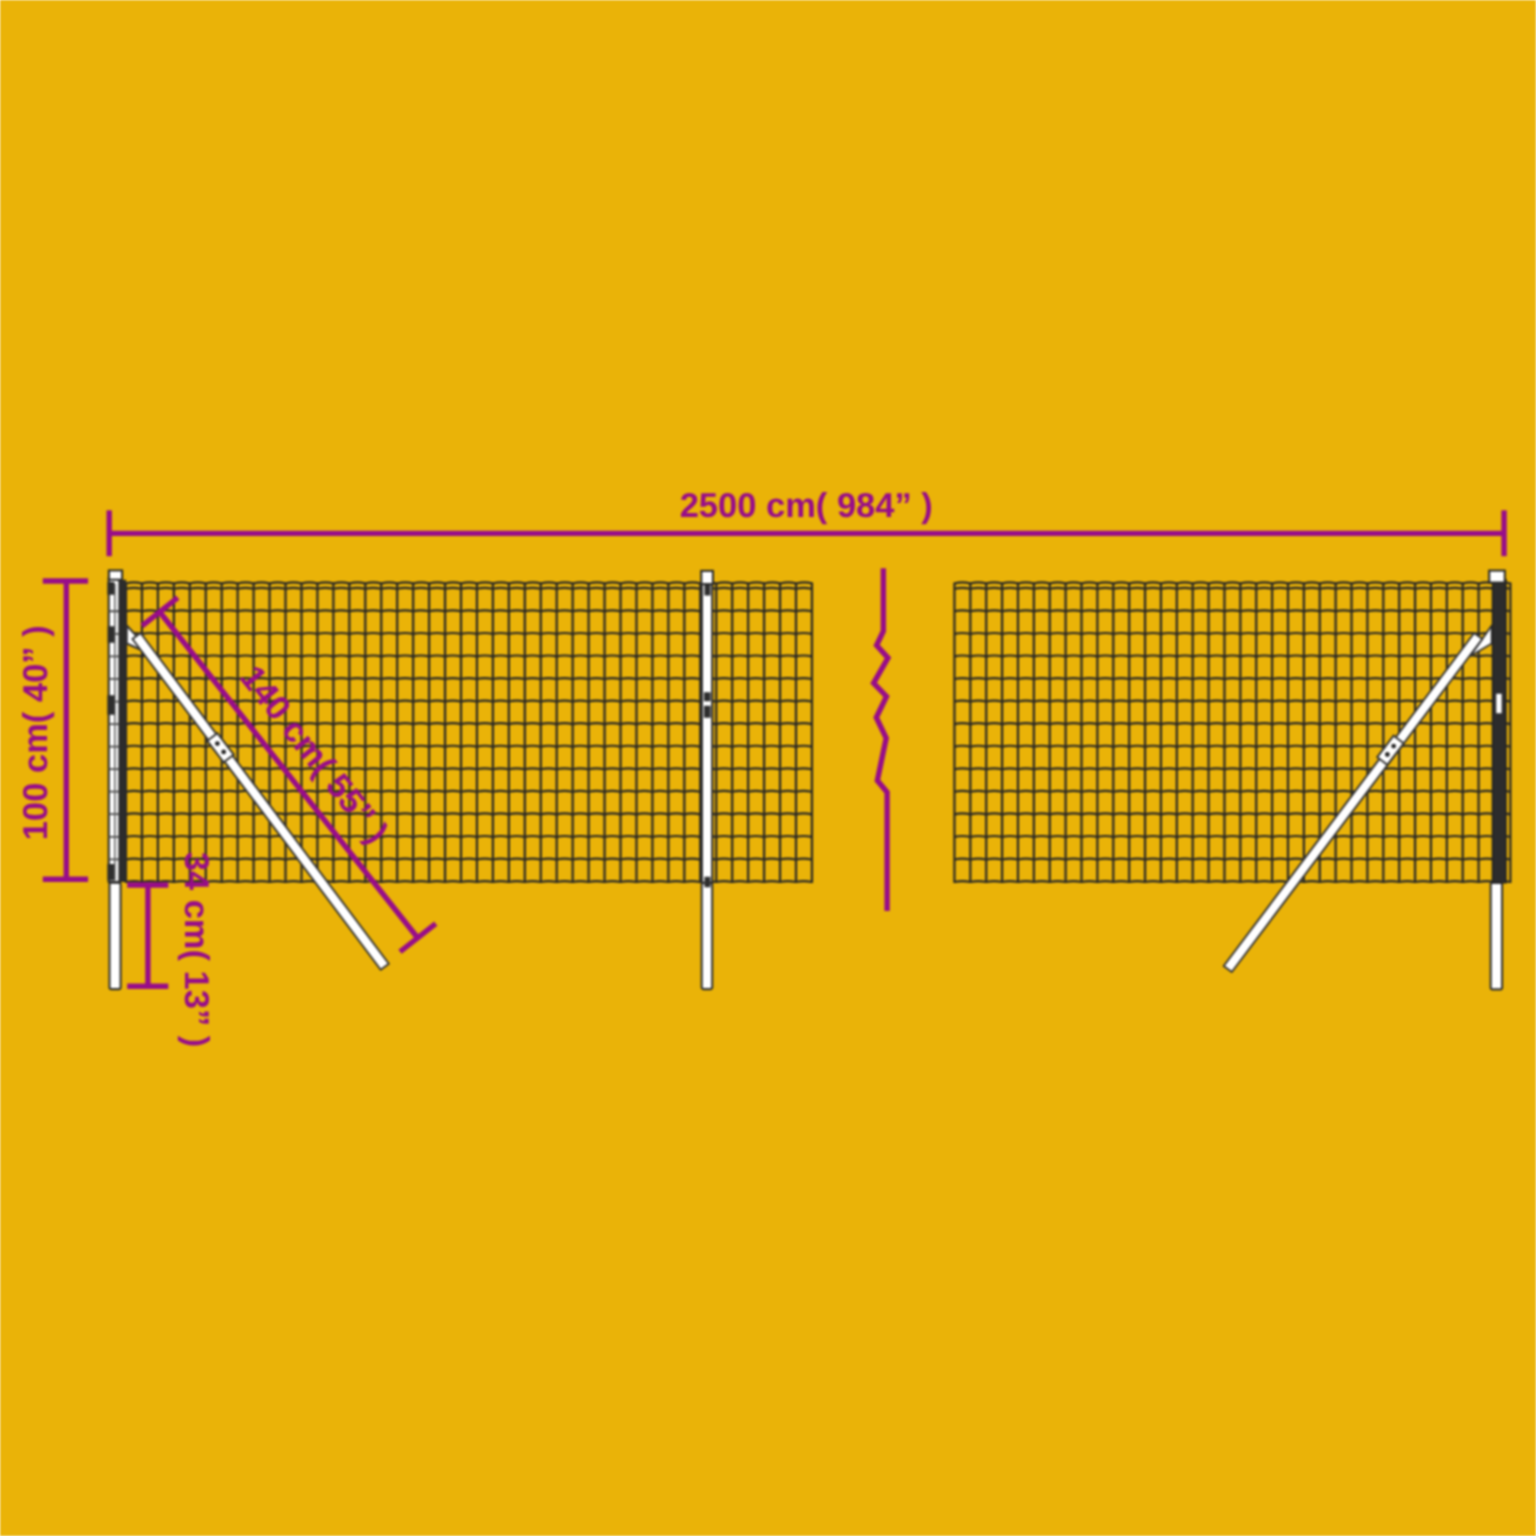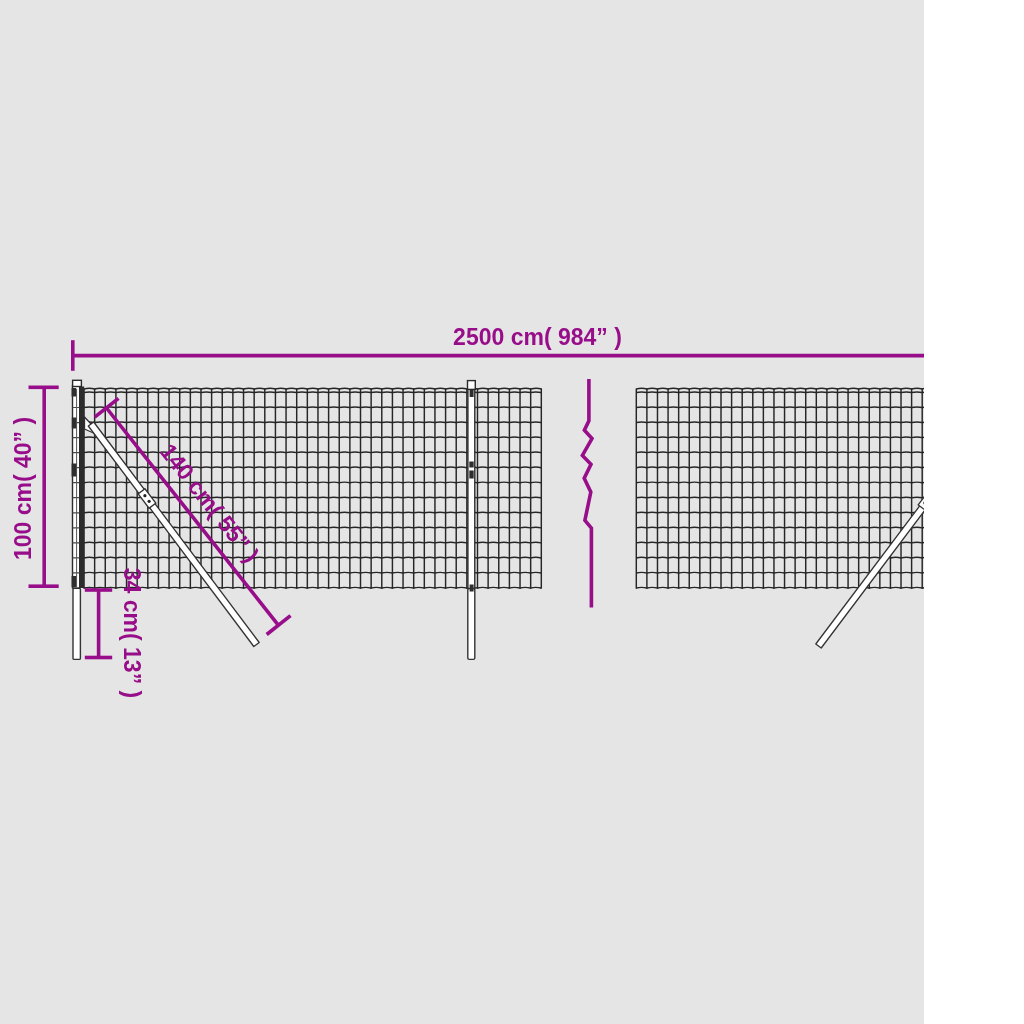--- a/index.html
+++ b/index.html
@@ -1,16 +1,16 @@
 <!DOCTYPE html>
 <html><head>
 <meta charset="utf-8">
 <style>
   html,body{margin:0;padding:0;background:#ffffff;}
-  .wrap{width:924px;height:1024px;position:relative;background:#e5e5e5;overflow:hidden;filter:blur(0.55px);}
+  .wrap{width:1024px;height:1024px;position:relative;background:#eab308;overflow:hidden;filter:blur(0.55px);}
   text{font-family:"Liberation Sans",sans-serif;font-weight:bold;fill:#980d89;}
 </style>
 </head>
 <body>
 <div class="wrap">
 <svg width="1024" height="1024" viewBox="0 0 1024 1024" xmlns="http://www.w3.org/2000/svg">
 
 <g>
 <path d="M84.00,388.4 V588.7 M94.64,388.4 V588.7 M105.27,388.4 V588.7 M115.91,388.4 V588.7 M126.54,388.4 V588.7 M137.18,388.4 V588.7 M147.81,388.4 V588.7 M158.44,388.4 V588.7 M169.08,388.4 V588.7 M179.72,388.4 V588.7 M190.35,388.4 V588.7 M200.99,388.4 V588.7 M211.62,388.4 V588.7 M222.25,388.4 V588.7 M232.89,388.4 V588.7 M243.53,388.4 V588.7 M254.16,388.4 V588.7 M264.79,388.4 V588.7 M275.43,388.4 V588.7 M286.06,388.4 V588.7 M296.70,388.4 V588.7 M307.34,388.4 V588.7 M317.97,388.4 V588.7 M328.61,388.4 V588.7 M339.24,388.4 V588.7 M349.88,388.4 V588.7 M360.51,388.4 V588.7 M371.14,388.4 V588.7 M381.78,388.4 V588.7 M392.42,388.4 V588.7 M403.05,388.4 V588.7 M413.69,388.4 V588.7 M424.32,388.4 V588.7 M434.95,388.4 V588.7 M445.59,388.4 V588.7 M456.22,388.4 V588.7 M466.86,388.4 V588.7 M477.50,388.4 V588.7 M488.13,388.4 V588.7 M498.76,388.4 V588.7 M509.40,388.4 V588.7 M520.03,388.4 V588.7 M530.67,388.4 V588.7 M541.31,388.4 V588.7" stroke="#262626" stroke-width="1.45" fill="none"></path>
 <path d="M84.0,392.50 q5.32,-1.2 10.63,0 q5.32,-1.2 10.63,0 q5.32,-1.2 10.63,0 q5.32,-1.2 10.63,0 q5.32,-1.2 10.63,0 q5.32,-1.2 10.63,0 q5.32,-1.2 10.63,0 q5.32,-1.2 10.63,0 q5.32,-1.2 10.63,0 q5.32,-1.2 10.63,0 q5.32,-1.2 10.63,0 q5.32,-1.2 10.63,0 q5.32,-1.2 10.63,0 q5.32,-1.2 10.63,0 q5.32,-1.2 10.63,0 q5.32,-1.2 10.63,0 q5.32,-1.2 10.63,0 q5.32,-1.2 10.63,0 q5.32,-1.2 10.63,0 q5.32,-1.2 10.63,0 q5.32,-1.2 10.63,0 q5.32,-1.2 10.63,0 q5.32,-1.2 10.63,0 q5.32,-1.2 10.63,0 q5.32,-1.2 10.63,0 q5.32,-1.2 10.63,0 q5.32,-1.2 10.63,0 q5.32,-1.2 10.63,0 q5.32,-1.2 10.63,0 q5.32,-1.2 10.63,0 q5.32,-1.2 10.63,0 q5.32,-1.2 10.63,0 q5.32,-1.2 10.63,0 q5.32,-1.2 10.63,0 q5.32,-1.2 10.63,0 q5.32,-1.2 10.63,0 q5.32,-1.2 10.63,0 q5.32,-1.2 10.63,0 q5.32,-1.2 10.63,0 q5.32,-1.2 10.63,0 q5.32,-1.2 10.63,0 q5.32,-1.2 10.63,0 q5.32,-1.2 10.63,0 M84.0,407.54 q5.32,-1.2 10.63,0 q5.32,-1.2 10.63,0 q5.32,-1.2 10.63,0 q5.32,-1.2 10.63,0 q5.32,-1.2 10.63,0 q5.32,-1.2 10.63,0 q5.32,-1.2 10.63,0 q5.32,-1.2 10.63,0 q5.32,-1.2 10.63,0 q5.32,-1.2 10.63,0 q5.32,-1.2 10.63,0 q5.32,-1.2 10.63,0 q5.32,-1.2 10.63,0 q5.32,-1.2 10.63,0 q5.32,-1.2 10.63,0 q5.32,-1.2 10.63,0 q5.32,-1.2 10.63,0 q5.32,-1.2 10.63,0 q5.32,-1.2 10.63,0 q5.32,-1.2 10.63,0 q5.32,-1.2 10.63,0 q5.32,-1.2 10.63,0 q5.32,-1.2 10.63,0 q5.32,-1.2 10.63,0 q5.32,-1.2 10.63,0 q5.32,-1.2 10.63,0 q5.32,-1.2 10.63,0 q5.32,-1.2 10.63,0 q5.32,-1.2 10.63,0 q5.32,-1.2 10.63,0 q5.32,-1.2 10.63,0 q5.32,-1.2 10.63,0 q5.32,-1.2 10.63,0 q5.32,-1.2 10.63,0 q5.32,-1.2 10.63,0 q5.32,-1.2 10.63,0 q5.32,-1.2 10.63,0 q5.32,-1.2 10.63,0 q5.32,-1.2 10.63,0 q5.32,-1.2 10.63,0 q5.32,-1.2 10.63,0 q5.32,-1.2 10.63,0 q5.32,-1.2 10.63,0 M84.0,422.58 q5.32,-1.2 10.63,0 q5.32,-1.2 10.63,0 q5.32,-1.2 10.63,0 q5.32,-1.2 10.63,0 q5.32,-1.2 10.63,0 q5.32,-1.2 10.63,0 q5.32,-1.2 10.63,0 q5.32,-1.2 10.63,0 q5.32,-1.2 10.63,0 q5.32,-1.2 10.63,0 q5.32,-1.2 10.63,0 q5.32,-1.2 10.63,0 q5.32,-1.2 10.63,0 q5.32,-1.2 10.63,0 q5.32,-1.2 10.63,0 q5.32,-1.2 10.63,0 q5.32,-1.2 10.63,0 q5.32,-1.2 10.63,0 q5.32,-1.2 10.63,0 q5.32,-1.2 10.63,0 q5.32,-1.2 10.63,0 q5.32,-1.2 10.63,0 q5.32,-1.2 10.63,0 q5.32,-1.2 10.63,0 q5.32,-1.2 10.63,0 q5.32,-1.2 10.63,0 q5.32,-1.2 10.63,0 q5.32,-1.2 10.63,0 q5.32,-1.2 10.63,0 q5.32,-1.2 10.63,0 q5.32,-1.2 10.63,0 q5.32,-1.2 10.63,0 q5.32,-1.2 10.63,0 q5.32,-1.2 10.63,0 q5.32,-1.2 10.63,0 q5.32,-1.2 10.63,0 q5.32,-1.2 10.63,0 q5.32,-1.2 10.63,0 q5.32,-1.2 10.63,0 q5.32,-1.2 10.63,0 q5.32,-1.2 10.63,0 q5.32,-1.2 10.63,0 q5.32,-1.2 10.63,0 M84.0,437.61 q5.32,-1.2 10.63,0 q5.32,-1.2 10.63,0 q5.32,-1.2 10.63,0 q5.32,-1.2 10.63,0 q5.32,-1.2 10.63,0 q5.32,-1.2 10.63,0 q5.32,-1.2 10.63,0 q5.32,-1.2 10.63,0 q5.32,-1.2 10.63,0 q5.32,-1.2 10.63,0 q5.32,-1.2 10.63,0 q5.32,-1.2 10.63,0 q5.32,-1.2 10.63,0 q5.32,-1.2 10.63,0 q5.32,-1.2 10.63,0 q5.32,-1.2 10.63,0 q5.32,-1.2 10.63,0 q5.32,-1.2 10.63,0 q5.32,-1.2 10.63,0 q5.32,-1.2 10.63,0 q5.32,-1.2 10.63,0 q5.32,-1.2 10.63,0 q5.32,-1.2 10.63,0 q5.32,-1.2 10.63,0 q5.32,-1.2 10.63,0 q5.32,-1.2 10.63,0 q5.32,-1.2 10.63,0 q5.32,-1.2 10.63,0 q5.32,-1.2 10.63,0 q5.32,-1.2 10.63,0 q5.32,-1.2 10.63,0 q5.32,-1.2 10.63,0 q5.32,-1.2 10.63,0 q5.32,-1.2 10.63,0 q5.32,-1.2 10.63,0 q5.32,-1.2 10.63,0 q5.32,-1.2 10.63,0 q5.32,-1.2 10.63,0 q5.32,-1.2 10.63,0 q5.32,-1.2 10.63,0 q5.32,-1.2 10.63,0 q5.32,-1.2 10.63,0 q5.32,-1.2 10.63,0 M84.0,452.65 q5.32,-1.2 10.63,0 q5.32,-1.2 10.63,0 q5.32,-1.2 10.63,0 q5.32,-1.2 10.63,0 q5.32,-1.2 10.63,0 q5.32,-1.2 10.63,0 q5.32,-1.2 10.63,0 q5.32,-1.2 10.63,0 q5.32,-1.2 10.63,0 q5.32,-1.2 10.63,0 q5.32,-1.2 10.63,0 q5.32,-1.2 10.63,0 q5.32,-1.2 10.63,0 q5.32,-1.2 10.63,0 q5.32,-1.2 10.63,0 q5.32,-1.2 10.63,0 q5.32,-1.2 10.63,0 q5.32,-1.2 10.63,0 q5.32,-1.2 10.63,0 q5.32,-1.2 10.63,0 q5.32,-1.2 10.63,0 q5.32,-1.2 10.63,0 q5.32,-1.2 10.63,0 q5.32,-1.2 10.63,0 q5.32,-1.2 10.63,0 q5.32,-1.2 10.63,0 q5.32,-1.2 10.63,0 q5.32,-1.2 10.63,0 q5.32,-1.2 10.63,0 q5.32,-1.2 10.63,0 q5.32,-1.2 10.63,0 q5.32,-1.2 10.63,0 q5.32,-1.2 10.63,0 q5.32,-1.2 10.63,0 q5.32,-1.2 10.63,0 q5.32,-1.2 10.63,0 q5.32,-1.2 10.63,0 q5.32,-1.2 10.63,0 q5.32,-1.2 10.63,0 q5.32,-1.2 10.63,0 q5.32,-1.2 10.63,0 q5.32,-1.2 10.63,0 q5.32,-1.2 10.63,0 M84.0,467.69 q5.32,-1.2 10.63,0 q5.32,-1.2 10.63,0 q5.32,-1.2 10.63,0 q5.32,-1.2 10.63,0 q5.32,-1.2 10.63,0 q5.32,-1.2 10.63,0 q5.32,-1.2 10.63,0 q5.32,-1.2 10.63,0 q5.32,-1.2 10.63,0 q5.32,-1.2 10.63,0 q5.32,-1.2 10.63,0 q5.32,-1.2 10.63,0 q5.32,-1.2 10.63,0 q5.32,-1.2 10.63,0 q5.32,-1.2 10.63,0 q5.32,-1.2 10.63,0 q5.32,-1.2 10.63,0 q5.32,-1.2 10.63,0 q5.32,-1.2 10.63,0 q5.32,-1.2 10.63,0 q5.32,-1.2 10.63,0 q5.32,-1.2 10.63,0 q5.32,-1.2 10.63,0 q5.32,-1.2 10.63,0 q5.32,-1.2 10.63,0 q5.32,-1.2 10.63,0 q5.32,-1.2 10.63,0 q5.32,-1.2 10.63,0 q5.32,-1.2 10.63,0 q5.32,-1.2 10.63,0 q5.32,-1.2 10.63,0 q5.32,-1.2 10.63,0 q5.32,-1.2 10.63,0 q5.32,-1.2 10.63,0 q5.32,-1.2 10.63,0 q5.32,-1.2 10.63,0 q5.32,-1.2 10.63,0 q5.32,-1.2 10.63,0 q5.32,-1.2 10.63,0 q5.32,-1.2 10.63,0 q5.32,-1.2 10.63,0 q5.32,-1.2 10.63,0 q5.32,-1.2 10.63,0 M84.0,482.73 q5.32,-1.2 10.63,0 q5.32,-1.2 10.63,0 q5.32,-1.2 10.63,0 q5.32,-1.2 10.63,0 q5.32,-1.2 10.63,0 q5.32,-1.2 10.63,0 q5.32,-1.2 10.63,0 q5.32,-1.2 10.63,0 q5.32,-1.2 10.63,0 q5.32,-1.2 10.63,0 q5.32,-1.2 10.63,0 q5.32,-1.2 10.63,0 q5.32,-1.2 10.63,0 q5.32,-1.2 10.63,0 q5.32,-1.2 10.63,0 q5.32,-1.2 10.63,0 q5.32,-1.2 10.63,0 q5.32,-1.2 10.63,0 q5.32,-1.2 10.63,0 q5.32,-1.2 10.63,0 q5.32,-1.2 10.63,0 q5.32,-1.2 10.63,0 q5.32,-1.2 10.63,0 q5.32,-1.2 10.63,0 q5.32,-1.2 10.63,0 q5.32,-1.2 10.63,0 q5.32,-1.2 10.63,0 q5.32,-1.2 10.63,0 q5.32,-1.2 10.63,0 q5.32,-1.2 10.63,0 q5.32,-1.2 10.63,0 q5.32,-1.2 10.63,0 q5.32,-1.2 10.63,0 q5.32,-1.2 10.63,0 q5.32,-1.2 10.63,0 q5.32,-1.2 10.63,0 q5.32,-1.2 10.63,0 q5.32,-1.2 10.63,0 q5.32,-1.2 10.63,0 q5.32,-1.2 10.63,0 q5.32,-1.2 10.63,0 q5.32,-1.2 10.63,0 q5.32,-1.2 10.63,0 M84.0,497.77 q5.32,-1.2 10.63,0 q5.32,-1.2 10.63,0 q5.32,-1.2 10.63,0 q5.32,-1.2 10.63,0 q5.32,-1.2 10.63,0 q5.32,-1.2 10.63,0 q5.32,-1.2 10.63,0 q5.32,-1.2 10.63,0 q5.32,-1.2 10.63,0 q5.32,-1.2 10.63,0 q5.32,-1.2 10.63,0 q5.32,-1.2 10.63,0 q5.32,-1.2 10.63,0 q5.32,-1.2 10.63,0 q5.32,-1.2 10.63,0 q5.32,-1.2 10.63,0 q5.32,-1.2 10.63,0 q5.32,-1.2 10.63,0 q5.32,-1.2 10.63,0 q5.32,-1.2 10.63,0 q5.32,-1.2 10.63,0 q5.32,-1.2 10.63,0 q5.32,-1.2 10.63,0 q5.32,-1.2 10.63,0 q5.32,-1.2 10.63,0 q5.32,-1.2 10.63,0 q5.32,-1.2 10.63,0 q5.32,-1.2 10.63,0 q5.32,-1.2 10.63,0 q5.32,-1.2 10.63,0 q5.32,-1.2 10.63,0 q5.32,-1.2 10.63,0 q5.32,-1.2 10.63,0 q5.32,-1.2 10.63,0 q5.32,-1.2 10.63,0 q5.32,-1.2 10.63,0 q5.32,-1.2 10.63,0 q5.32,-1.2 10.63,0 q5.32,-1.2 10.63,0 q5.32,-1.2 10.63,0 q5.32,-1.2 10.63,0 q5.32,-1.2 10.63,0 q5.32,-1.2 10.63,0 M84.0,512.80 q5.32,-1.2 10.63,0 q5.32,-1.2 10.63,0 q5.32,-1.2 10.63,0 q5.32,-1.2 10.63,0 q5.32,-1.2 10.63,0 q5.32,-1.2 10.63,0 q5.32,-1.2 10.63,0 q5.32,-1.2 10.63,0 q5.32,-1.2 10.63,0 q5.32,-1.2 10.63,0 q5.32,-1.2 10.63,0 q5.32,-1.2 10.63,0 q5.32,-1.2 10.63,0 q5.32,-1.2 10.63,0 q5.32,-1.2 10.63,0 q5.32,-1.2 10.63,0 q5.32,-1.2 10.63,0 q5.32,-1.2 10.63,0 q5.32,-1.2 10.63,0 q5.32,-1.2 10.63,0 q5.32,-1.2 10.63,0 q5.32,-1.2 10.63,0 q5.32,-1.2 10.63,0 q5.32,-1.2 10.63,0 q5.32,-1.2 10.63,0 q5.32,-1.2 10.63,0 q5.32,-1.2 10.63,0 q5.32,-1.2 10.63,0 q5.32,-1.2 10.63,0 q5.32,-1.2 10.63,0 q5.32,-1.2 10.63,0 q5.32,-1.2 10.63,0 q5.32,-1.2 10.63,0 q5.32,-1.2 10.63,0 q5.32,-1.2 10.63,0 q5.32,-1.2 10.63,0 q5.32,-1.2 10.63,0 q5.32,-1.2 10.63,0 q5.32,-1.2 10.63,0 q5.32,-1.2 10.63,0 q5.32,-1.2 10.63,0 q5.32,-1.2 10.63,0 q5.32,-1.2 10.63,0 M84.0,527.84 q5.32,-1.2 10.63,0 q5.32,-1.2 10.63,0 q5.32,-1.2 10.63,0 q5.32,-1.2 10.63,0 q5.32,-1.2 10.63,0 q5.32,-1.2 10.63,0 q5.32,-1.2 10.63,0 q5.32,-1.2 10.63,0 q5.32,-1.2 10.63,0 q5.32,-1.2 10.63,0 q5.32,-1.2 10.63,0 q5.32,-1.2 10.63,0 q5.32,-1.2 10.63,0 q5.32,-1.2 10.63,0 q5.32,-1.2 10.63,0 q5.32,-1.2 10.63,0 q5.32,-1.2 10.63,0 q5.32,-1.2 10.63,0 q5.32,-1.2 10.63,0 q5.32,-1.2 10.63,0 q5.32,-1.2 10.63,0 q5.32,-1.2 10.63,0 q5.32,-1.2 10.63,0 q5.32,-1.2 10.63,0 q5.32,-1.2 10.63,0 q5.32,-1.2 10.63,0 q5.32,-1.2 10.63,0 q5.32,-1.2 10.63,0 q5.32,-1.2 10.63,0 q5.32,-1.2 10.63,0 q5.32,-1.2 10.63,0 q5.32,-1.2 10.63,0 q5.32,-1.2 10.63,0 q5.32,-1.2 10.63,0 q5.32,-1.2 10.63,0 q5.32,-1.2 10.63,0 q5.32,-1.2 10.63,0 q5.32,-1.2 10.63,0 q5.32,-1.2 10.63,0 q5.32,-1.2 10.63,0 q5.32,-1.2 10.63,0 q5.32,-1.2 10.63,0 q5.32,-1.2 10.63,0 M84.0,542.88 q5.32,-1.2 10.63,0 q5.32,-1.2 10.63,0 q5.32,-1.2 10.63,0 q5.32,-1.2 10.63,0 q5.32,-1.2 10.63,0 q5.32,-1.2 10.63,0 q5.32,-1.2 10.63,0 q5.32,-1.2 10.63,0 q5.32,-1.2 10.63,0 q5.32,-1.2 10.63,0 q5.32,-1.2 10.63,0 q5.32,-1.2 10.63,0 q5.32,-1.2 10.63,0 q5.32,-1.2 10.63,0 q5.32,-1.2 10.63,0 q5.32,-1.2 10.63,0 q5.32,-1.2 10.63,0 q5.32,-1.2 10.63,0 q5.32,-1.2 10.63,0 q5.32,-1.2 10.63,0 q5.32,-1.2 10.63,0 q5.32,-1.2 10.63,0 q5.32,-1.2 10.63,0 q5.32,-1.2 10.63,0 q5.32,-1.2 10.63,0 q5.32,-1.2 10.63,0 q5.32,-1.2 10.63,0 q5.32,-1.2 10.63,0 q5.32,-1.2 10.63,0 q5.32,-1.2 10.63,0 q5.32,-1.2 10.63,0 q5.32,-1.2 10.63,0 q5.32,-1.2 10.63,0 q5.32,-1.2 10.63,0 q5.32,-1.2 10.63,0 q5.32,-1.2 10.63,0 q5.32,-1.2 10.63,0 q5.32,-1.2 10.63,0 q5.32,-1.2 10.63,0 q5.32,-1.2 10.63,0 q5.32,-1.2 10.63,0 q5.32,-1.2 10.63,0 q5.32,-1.2 10.63,0 M84.0,557.92 q5.32,-1.2 10.63,0 q5.32,-1.2 10.63,0 q5.32,-1.2 10.63,0 q5.32,-1.2 10.63,0 q5.32,-1.2 10.63,0 q5.32,-1.2 10.63,0 q5.32,-1.2 10.63,0 q5.32,-1.2 10.63,0 q5.32,-1.2 10.63,0 q5.32,-1.2 10.63,0 q5.32,-1.2 10.63,0 q5.32,-1.2 10.63,0 q5.32,-1.2 10.63,0 q5.32,-1.2 10.63,0 q5.32,-1.2 10.63,0 q5.32,-1.2 10.63,0 q5.32,-1.2 10.63,0 q5.32,-1.2 10.63,0 q5.32,-1.2 10.63,0 q5.32,-1.2 10.63,0 q5.32,-1.2 10.63,0 q5.32,-1.2 10.63,0 q5.32,-1.2 10.63,0 q5.32,-1.2 10.63,0 q5.32,-1.2 10.63,0 q5.32,-1.2 10.63,0 q5.32,-1.2 10.63,0 q5.32,-1.2 10.63,0 q5.32,-1.2 10.63,0 q5.32,-1.2 10.63,0 q5.32,-1.2 10.63,0 q5.32,-1.2 10.63,0 q5.32,-1.2 10.63,0 q5.32,-1.2 10.63,0 q5.32,-1.2 10.63,0 q5.32,-1.2 10.63,0 q5.32,-1.2 10.63,0 q5.32,-1.2 10.63,0 q5.32,-1.2 10.63,0 q5.32,-1.2 10.63,0 q5.32,-1.2 10.63,0 q5.32,-1.2 10.63,0 q5.32,-1.2 10.63,0 M84.0,572.96 q5.32,-1.2 10.63,0 q5.32,-1.2 10.63,0 q5.32,-1.2 10.63,0 q5.32,-1.2 10.63,0 q5.32,-1.2 10.63,0 q5.32,-1.2 10.63,0 q5.32,-1.2 10.63,0 q5.32,-1.2 10.63,0 q5.32,-1.2 10.63,0 q5.32,-1.2 10.63,0 q5.32,-1.2 10.63,0 q5.32,-1.2 10.63,0 q5.32,-1.2 10.63,0 q5.32,-1.2 10.63,0 q5.32,-1.2 10.63,0 q5.32,-1.2 10.63,0 q5.32,-1.2 10.63,0 q5.32,-1.2 10.63,0 q5.32,-1.2 10.63,0 q5.32,-1.2 10.63,0 q5.32,-1.2 10.63,0 q5.32,-1.2 10.63,0 q5.32,-1.2 10.63,0 q5.32,-1.2 10.63,0 q5.32,-1.2 10.63,0 q5.32,-1.2 10.63,0 q5.32,-1.2 10.63,0 q5.32,-1.2 10.63,0 q5.32,-1.2 10.63,0 q5.32,-1.2 10.63,0 q5.32,-1.2 10.63,0 q5.32,-1.2 10.63,0 q5.32,-1.2 10.63,0 q5.32,-1.2 10.63,0 q5.32,-1.2 10.63,0 q5.32,-1.2 10.63,0 q5.32,-1.2 10.63,0 q5.32,-1.2 10.63,0 q5.32,-1.2 10.63,0 q5.32,-1.2 10.63,0 q5.32,-1.2 10.63,0 q5.32,-1.2 10.63,0 q5.32,-1.2 10.63,0 M84.0,587.99 q5.32,-1.2 10.63,0 q5.32,-1.2 10.63,0 q5.32,-1.2 10.63,0 q5.32,-1.2 10.63,0 q5.32,-1.2 10.63,0 q5.32,-1.2 10.63,0 q5.32,-1.2 10.63,0 q5.32,-1.2 10.63,0 q5.32,-1.2 10.63,0 q5.32,-1.2 10.63,0 q5.32,-1.2 10.63,0 q5.32,-1.2 10.63,0 q5.32,-1.2 10.63,0 q5.32,-1.2 10.63,0 q5.32,-1.2 10.63,0 q5.32,-1.2 10.63,0 q5.32,-1.2 10.63,0 q5.32,-1.2 10.63,0 q5.32,-1.2 10.63,0 q5.32,-1.2 10.63,0 q5.32,-1.2 10.63,0 q5.32,-1.2 10.63,0 q5.32,-1.2 10.63,0 q5.32,-1.2 10.63,0 q5.32,-1.2 10.63,0 q5.32,-1.2 10.63,0 q5.32,-1.2 10.63,0 q5.32,-1.2 10.63,0 q5.32,-1.2 10.63,0 q5.32,-1.2 10.63,0 q5.32,-1.2 10.63,0 q5.32,-1.2 10.63,0 q5.32,-1.2 10.63,0 q5.32,-1.2 10.63,0 q5.32,-1.2 10.63,0 q5.32,-1.2 10.63,0 q5.32,-1.2 10.63,0 q5.32,-1.2 10.63,0 q5.32,-1.2 10.63,0 q5.32,-1.2 10.63,0 q5.32,-1.2 10.63,0 q5.32,-1.2 10.63,0 q5.32,-1.2 10.63,0" stroke="#262626" stroke-width="1.45" fill="none"></path>

